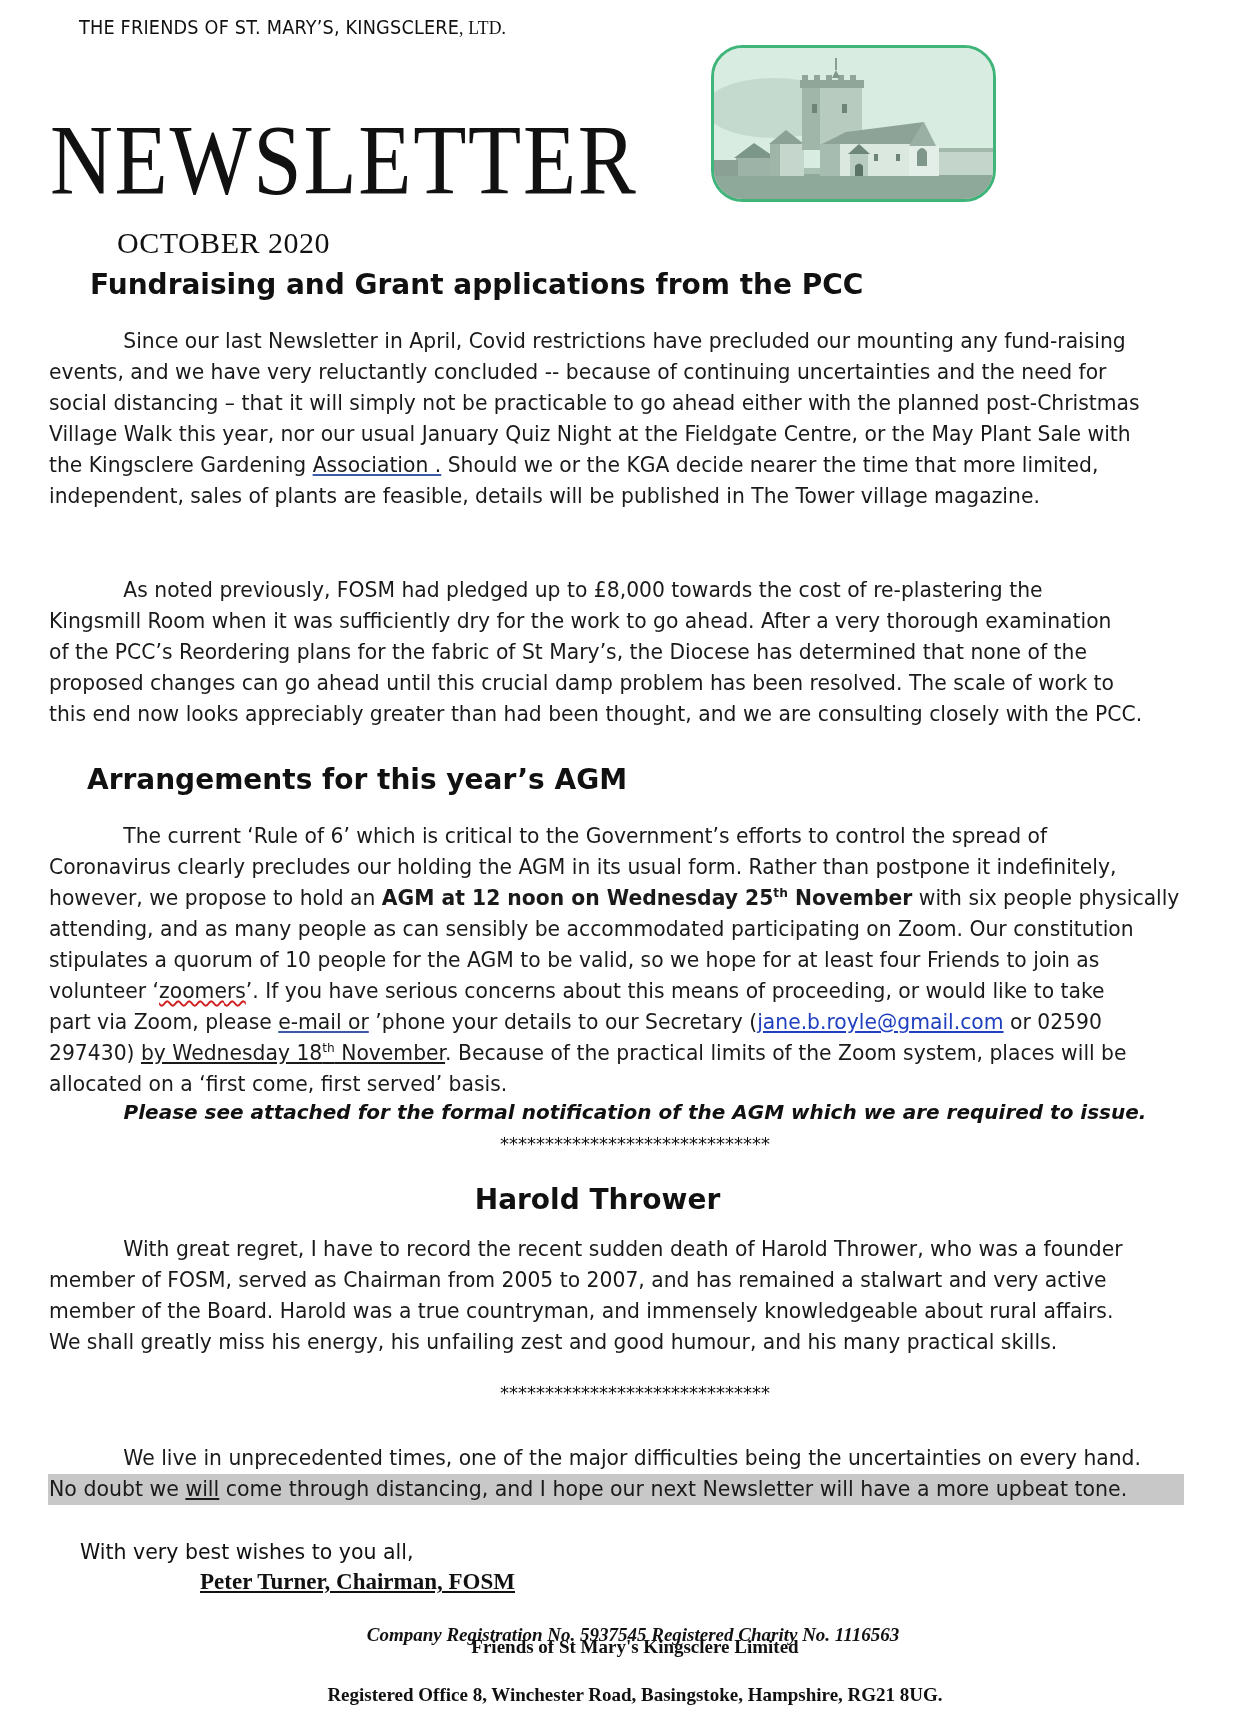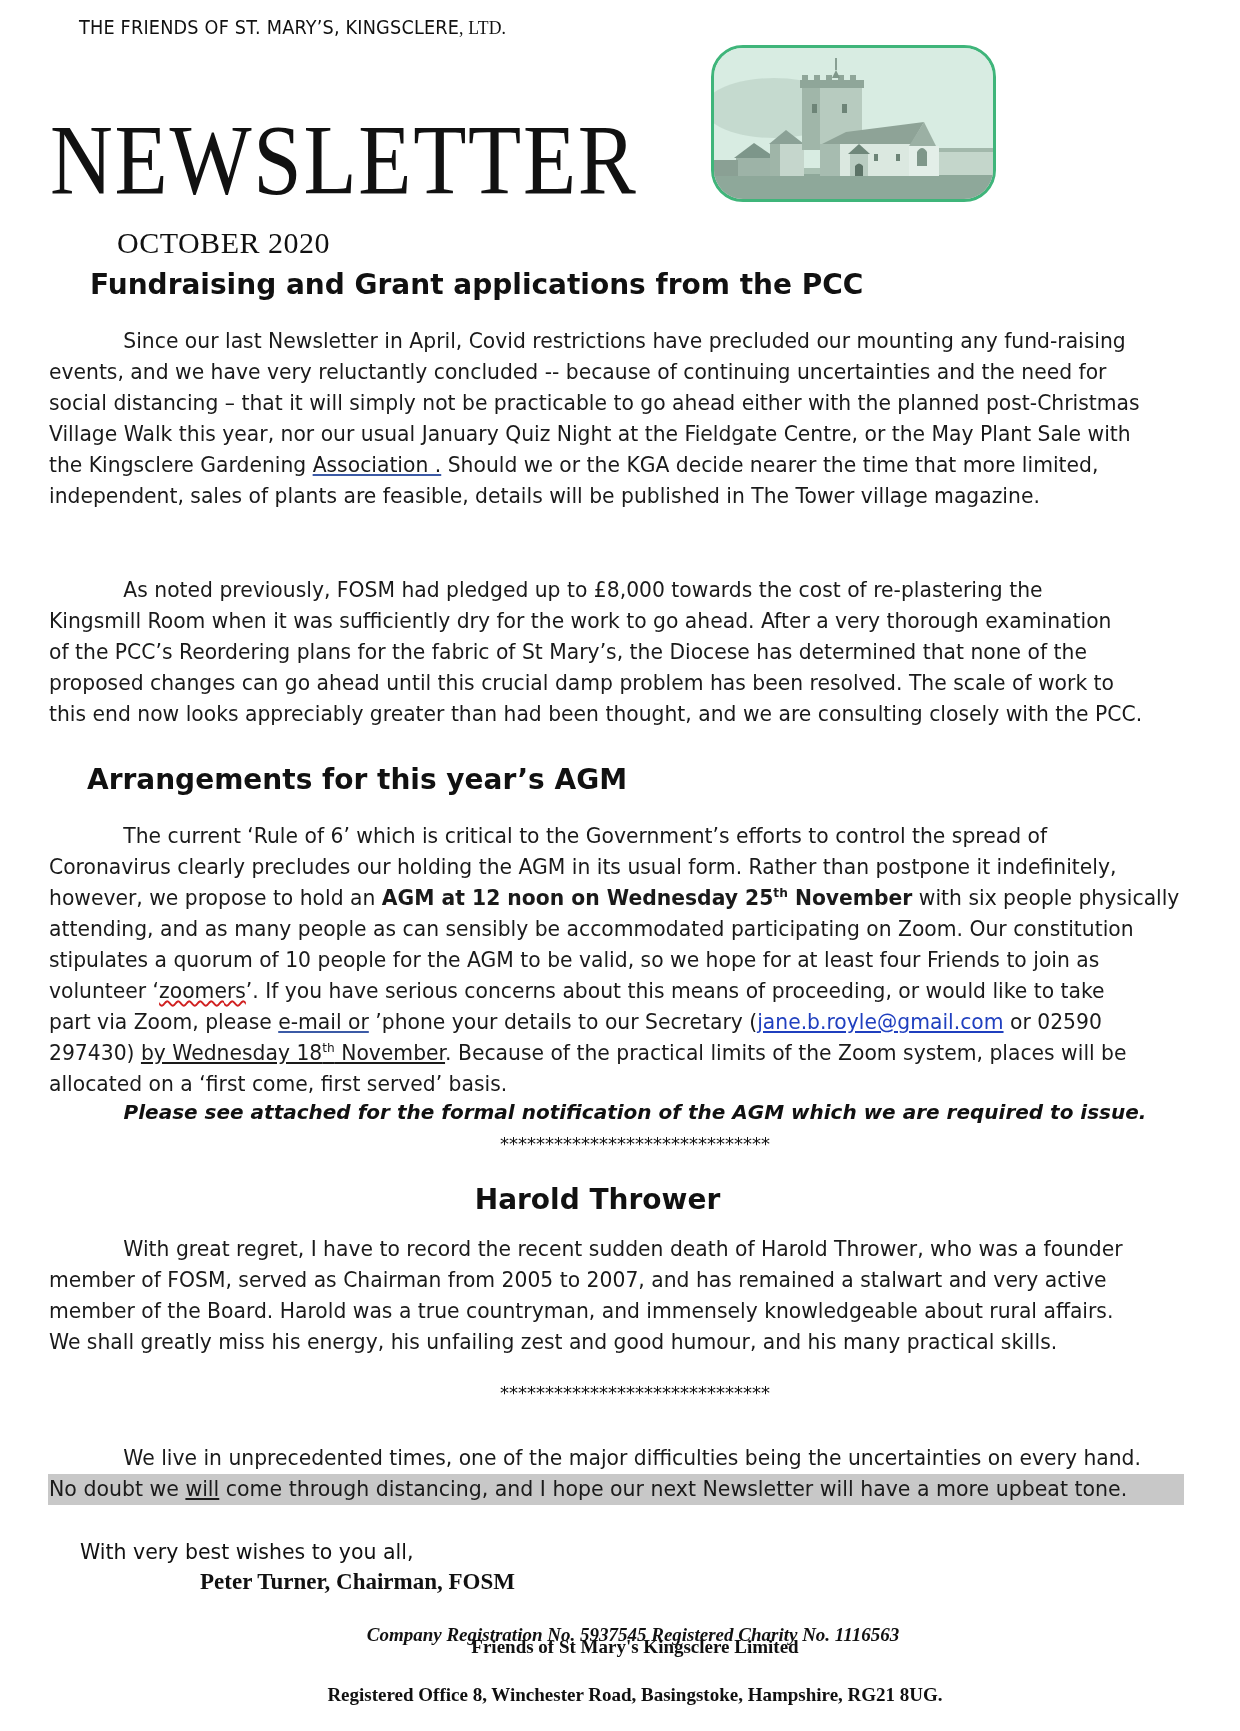--- a/index.html
+++ b/index.html
@@ -17,21 +17,21 @@
   .indent { padding-left: 75px; }
   .link { color: #1f3fbf; text-decoration: underline; }
   .u-blue { text-decoration: underline; text-decoration-color: #3b5aa6; }
   .u { text-decoration: underline; }
   .squiggle { text-decoration: underline wavy #d02020; }
   sup { font-size: 60%; line-height: 0; }
   .italic-note { font-family: "DejaVu Sans", sans-serif; font-style: italic; font-weight: bold; font-size: 20px; white-space: nowrap; }
   .stars { font-family: "DejaVu Sans", sans-serif; font-size: 18px; letter-spacing: 0px; white-space: nowrap; }
   .highlight { background: #c8c8c8; }
   .signoff { font-family: "DejaVu Sans", sans-serif; font-size: 20.5px; white-space: nowrap; }
-  .signature { font-family: "Liberation Serif", serif; font-weight: bold; font-size: 23px; white-space: nowrap; }
+  .signature { font-family: "Liberation Serif", serif; font-weight: bold; font-size: 23px; white-space: nowrap; text-decoration: underline; }
   .footer-line { font-family: "Liberation Serif", serif; font-weight: bold; font-size: 19px; white-space: nowrap; text-align: center; width: 1240px; left: 0; }
 </style>
 </head>
 <body>
 
 <div class="abs org-header"><span>THE FRIENDS OF ST. MARY’S, KINGSCLERE</span><span class="ltd">, LTD.</span></div>
 
 <div class="abs masthead">NEWSLETTER</div>
 <div class="abs issue-date">OCTOBER 2020</div>
 

